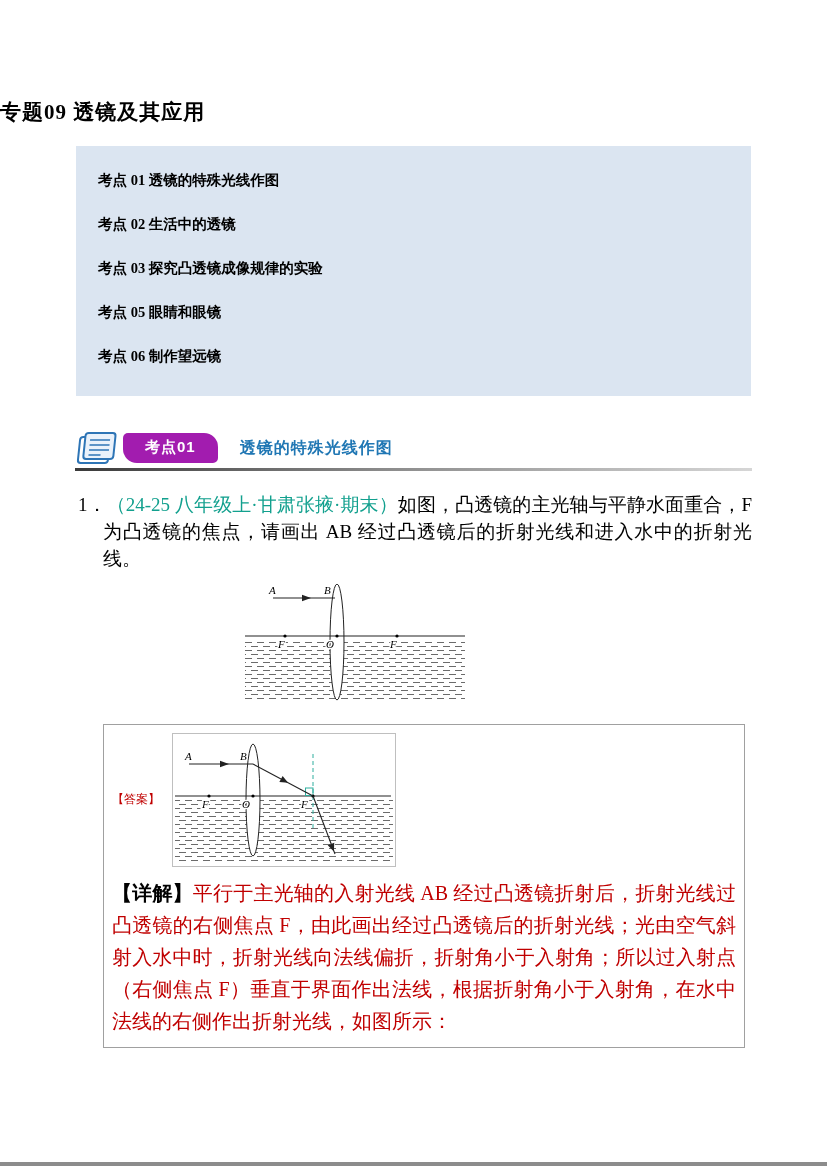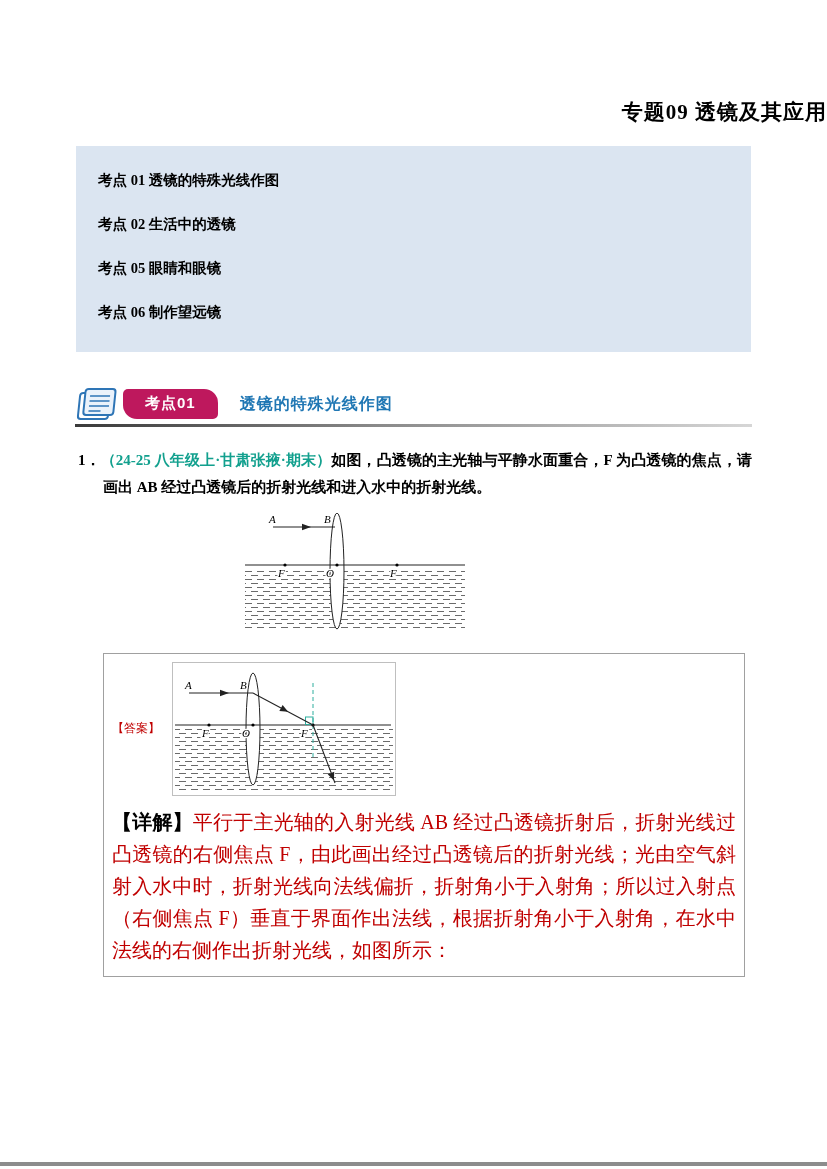--- a/index.html
+++ b/index.html
@@ -1,21 +1,21 @@
 <!DOCTYPE html>
 <html><head>
 <meta charset="utf-8">
 <style>
   html,body { margin:0; padding:0; background:#fff; }
   .page {
     position:relative; width:827px; height:1169px; background:#fff;
     font-family:"Liberation Serif", serif; color:#000; overflow:hidden;
   }
   .doc-title {
-    margin:0; padding-top:98px; text-align:right;
+    margin:0; padding-top:98px; text-align:left;
     font-size:21px; font-weight:bold; letter-spacing:1px;
   }
   
   .overview {
     margin:20px 76px 0 76px; background:#dbe5f1;
     padding:12px 12px 18px 12px;
   }
   .overview-heading {
     text-align:center; font-family:"Liberation Sans", sans-serif;
     font-weight:bold; font-size:15px; margin-bottom:4px;
@@ -25,36 +25,36 @@
   .overview-item {
     font-family:Liberation Serif, serif; font-weight:bold;
     font-size:14.5px; padding:12.5px 0 12.5px 10px;
   }
   
   .section-header {
     margin:34px 75px 0 75px; display:flex; align-items:center; height:36px;
   }
   .notebook-icon { flex:none; margin-right:4px; }
   .badge {
-    flex:none; background:#be185d; color:#fff;
+    flex:none; background:#a21caf; color:#fff;
     font-family:"Liberation Sans", sans-serif; font-weight:bold; font-size:15px;
     padding:5px 22px 6px 22px; border-radius:5px 14px 5px 14px; letter-spacing:1px;
   }
   .section-title {
     color:#2077b4; font-family:"Liberation Sans", sans-serif;
     font-weight:bold; font-size:16px; margin-left:22px; letter-spacing:1px;
   }
   .header-line {
     margin:2px 75px 0 75px; height:2.5px;
     background:linear-gradient(to right, #3a3a3a, #8a8a8a 45%, #d6d6d6);
   }
   
   .question {
-    margin:20px 75px 0 78px; font-size:15px; line-height:27px;
-    padding-left:25px; text-indent:-25px; text-align:justify;font-weight:bold;
+    margin:20px 75px 0 78px; font-size:19px; line-height:27px;
+    padding-left:25px; text-indent:-25px; text-align:justify;
   }
   .q-source { color:#12a08e; }
   .q-diagram { margin:12px 0 0 245px; width:220px; }
   
   .answer-box {
     margin:14px 82px 0 103px; border:1px solid #a0a0a0;
     padding:8px 8px 6px 8px;
   }
   .answer-row { display:flex; align-items:center; }
   .answer-label { color:#c00000; font-size:12px; flex:none; width:60px; }
@@ -81,20 +81,21 @@
 </head>
 <body>
 
 <div class="page">
 
   <h1 class="doc-title">专题09 透镜及其应用</h1>
 
   <div class="overview">
     <div class="overview-item">考点 01 透镜的特殊光线作图</div>
     <div class="overview-item">考点 02 生活中的透镜</div>
+    <div class="overview-item">考点 03 探究凸透镜成像规律的实验</div>
     <div class="overview-item">考点 05 眼睛和眼镜</div>
     <div class="overview-item">考点 06 制作望远镜</div>
   </div>
 
   <div class="section-header">
     <svg class="notebook-icon" width="44" height="34" viewBox="0 0 44 34">
       <g transform="skewX(-6) translate(4,0)">
         <rect x="2" y="6" width="30" height="26" rx="3" fill="#ffffff" stroke="#2e75b6" stroke-width="2"></rect>
         <rect x="7" y="2" width="30" height="26" rx="3" fill="#eaf2fb" stroke="#2e75b6" stroke-width="2"></rect>
         <line x1="12" y1="9" x2="32" y2="9" stroke="#2e75b6" stroke-width="1.6"></line>

